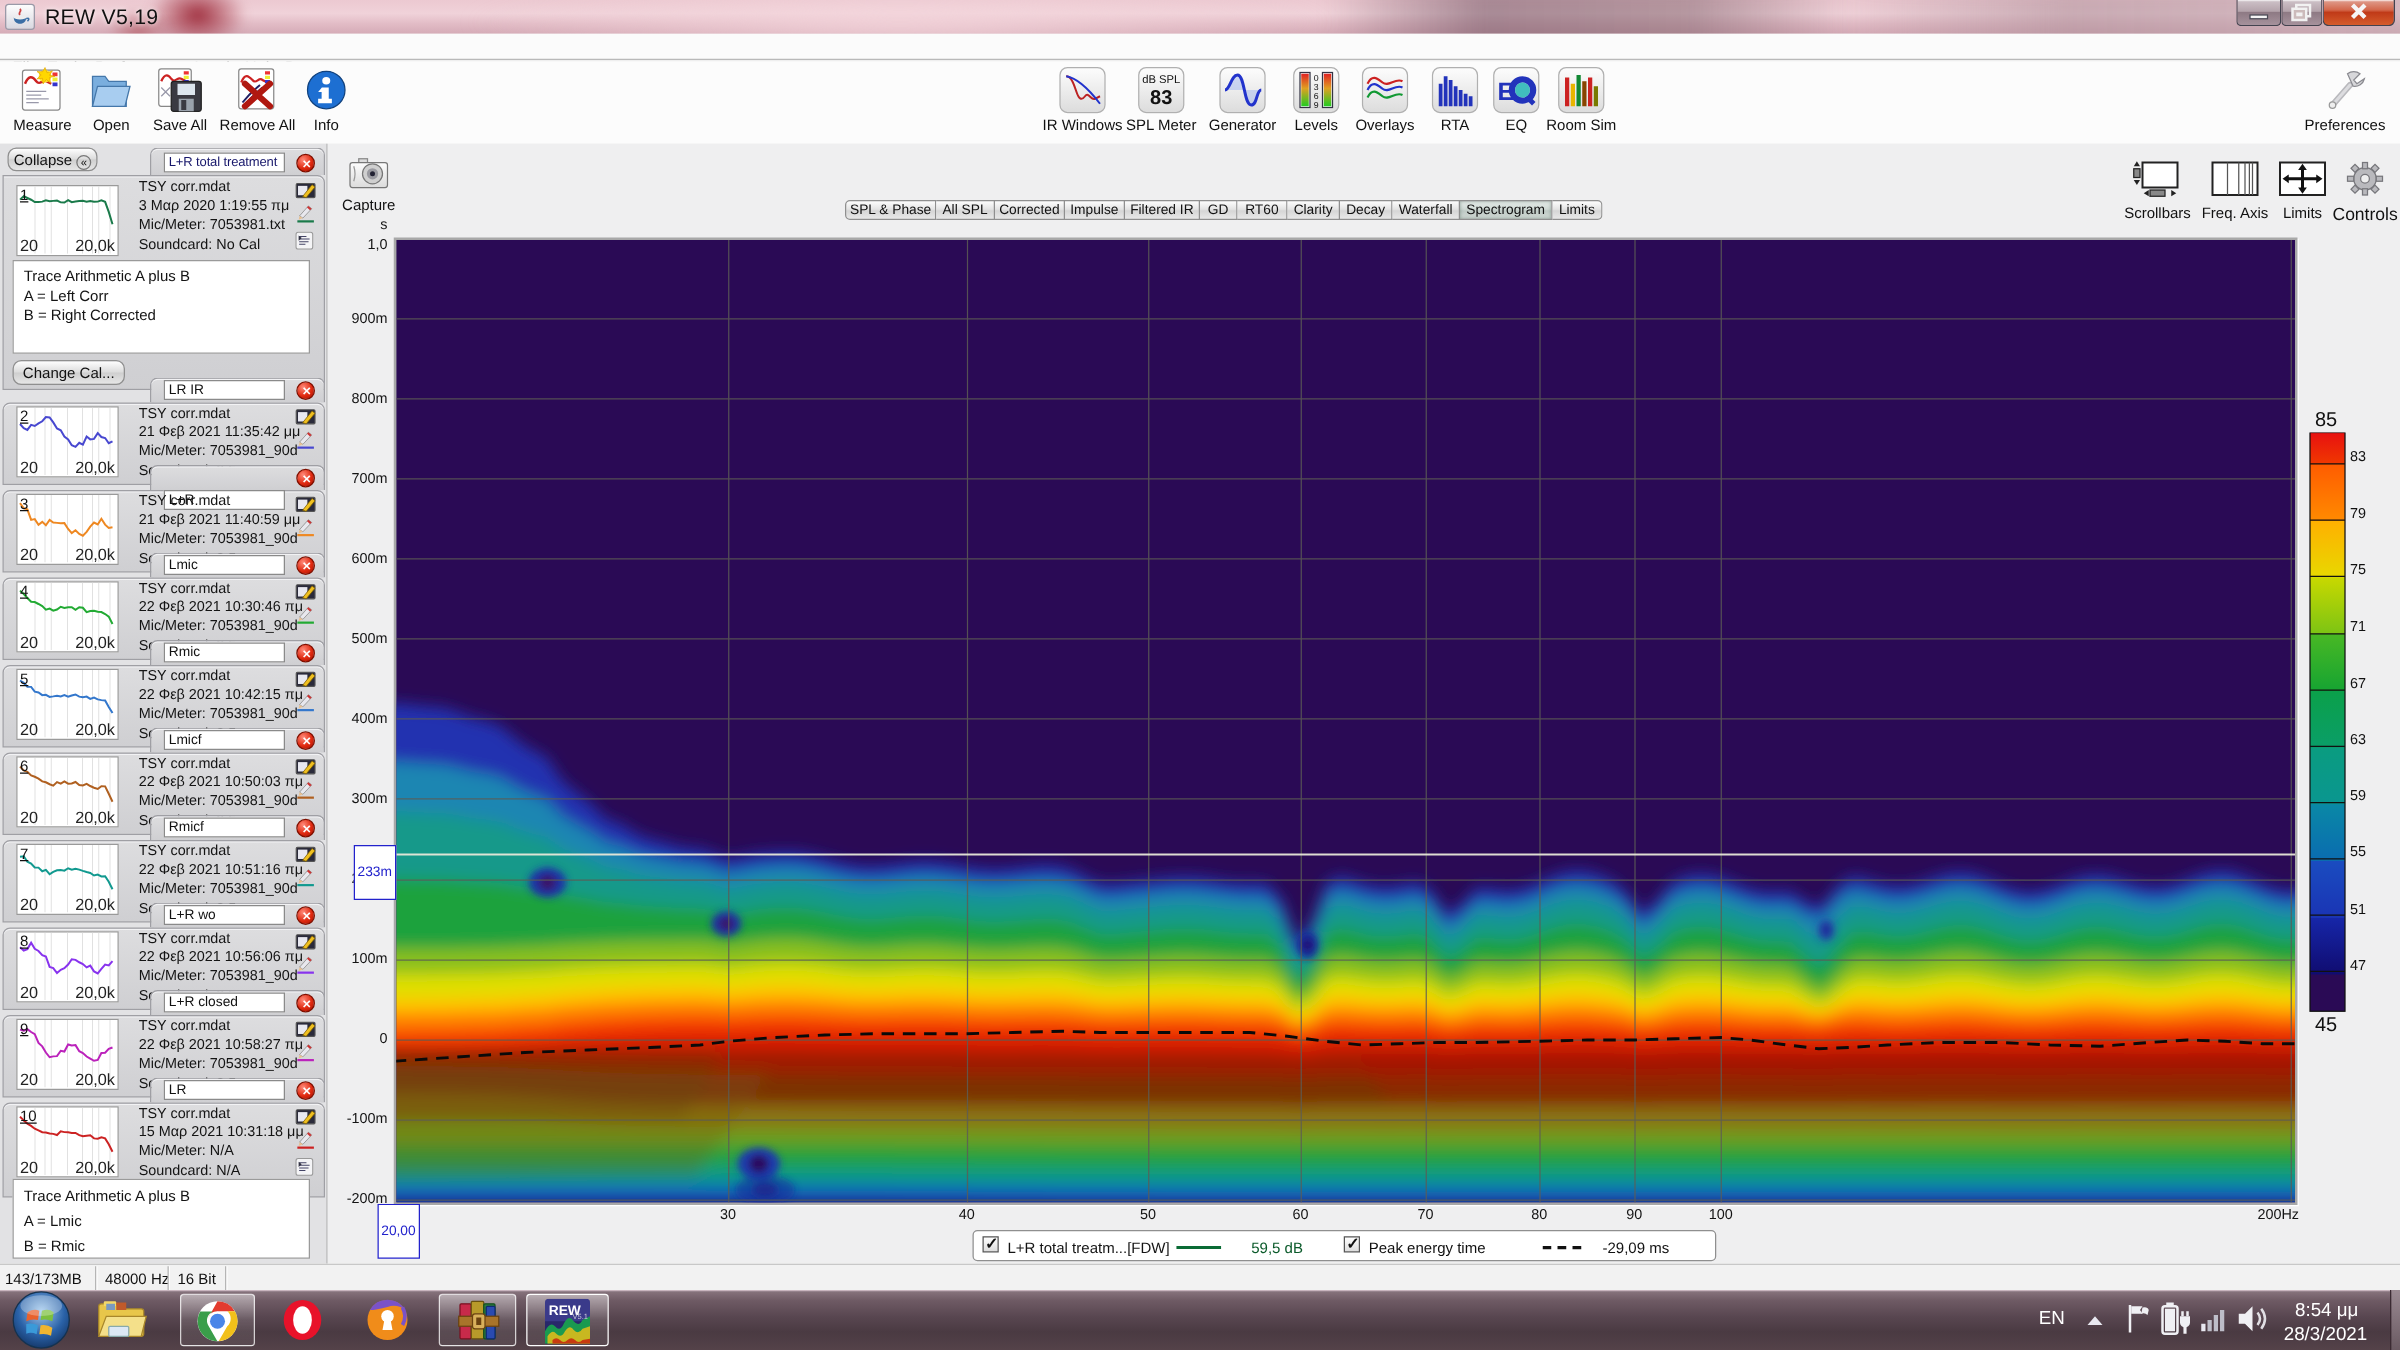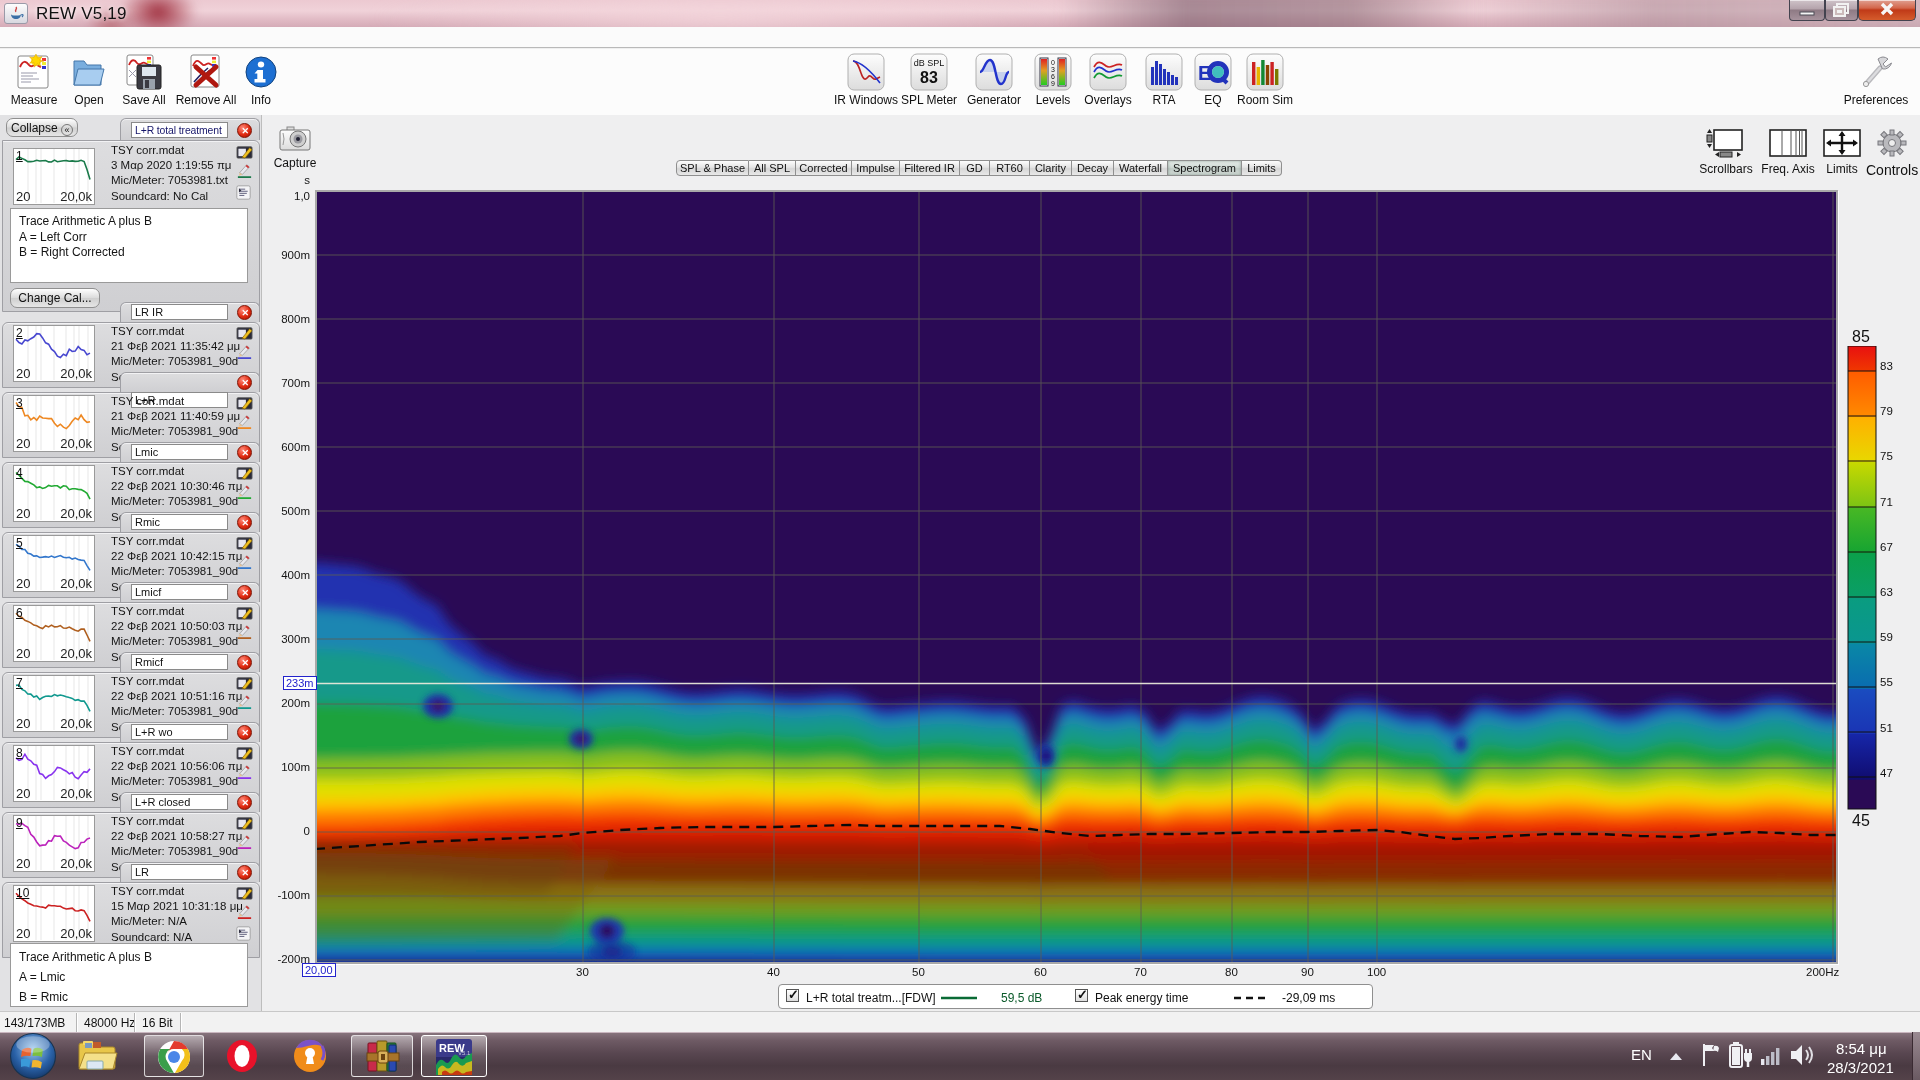--- a/index.html
+++ b/index.html
@@ -54,21 +54,21 @@
  font-size:12px;color:#141414;line-height:15.5px;padding:5px 0 0 8px}
 .stdbtn{position:absolute;background:linear-gradient(180deg,#fefefe,#dcdcdc 48%,#cfcfcf 52%,#e6e6e6);
  border:1px solid #8f8f8f;border-radius:7px;font-size:12px;color:#111;text-align:center}
 
 .gtab{position:absolute;top:160px;height:16px;background:linear-gradient(180deg,#fdfdfd,#e4e4e4 45%,#d6d6d6 55%,#e8e8e8);
  border:1px solid #8f8f8f;border-left:none;font-size:11px;color:#111;text-align:center;line-height:15px;padding:0;white-space:nowrap}
 .gtabsel{background:linear-gradient(180deg,#e9efec,#cfd9d4 45%,#bfcac5 55%,#d3dcd7);box-shadow:inset 0 0 3px rgba(60,90,75,.5)}
 
 .ylab{position:absolute;font-size:11.5px;color:#141414;text-align:right;width:46px}
 .xlab{position:absolute;font-size:11.5px;color:#141414;top:966px}
-.cursbox{position:absolute;border:1px solid #2222cc;background:#fff;color:#2222cc;font-size:11px;padding:0 2px;line-height:12px}
+.cursbox{position:absolute;border:1px solid #2222cc;background:#fff;color:#2222cc;font-size:11px;padding:15px 2px;line-height:12px}
 
 #legend{position:absolute;left:778px;top:984px;width:595px;height:25px;background:#fff;border:1px solid #8f8f8f;border-radius:4px}
 .ck{position:absolute;top:4px;width:13px;height:13px;border:1px solid #555;background:linear-gradient(180deg,#fff,#ddd)}
 .ck:before{content:"✓";position:absolute;left:1px;top:-3px;font-size:13px;font-weight:bold;color:#111}
 
 #statusbar{position:absolute;left:0;top:1011px;width:1920px;height:21px;background:#f2f2f2;border-top:1px solid #c8c8c8}
 .scell{position:absolute;top:1px;height:19px;border-right:1px solid #b5b5b5;box-shadow:1px 0 0 #fff;font-size:12px;color:#111;padding:3px 0 0 4px;white-space:nowrap;overflow:hidden}
 
 #taskbar{position:absolute;left:0;top:1032px;width:1920px;height:48px;
  background:linear-gradient(180deg,#8a7780 0%,#6e5a64 18%,#584650 45%,#4a3a42 70%,#544249 100%)}

